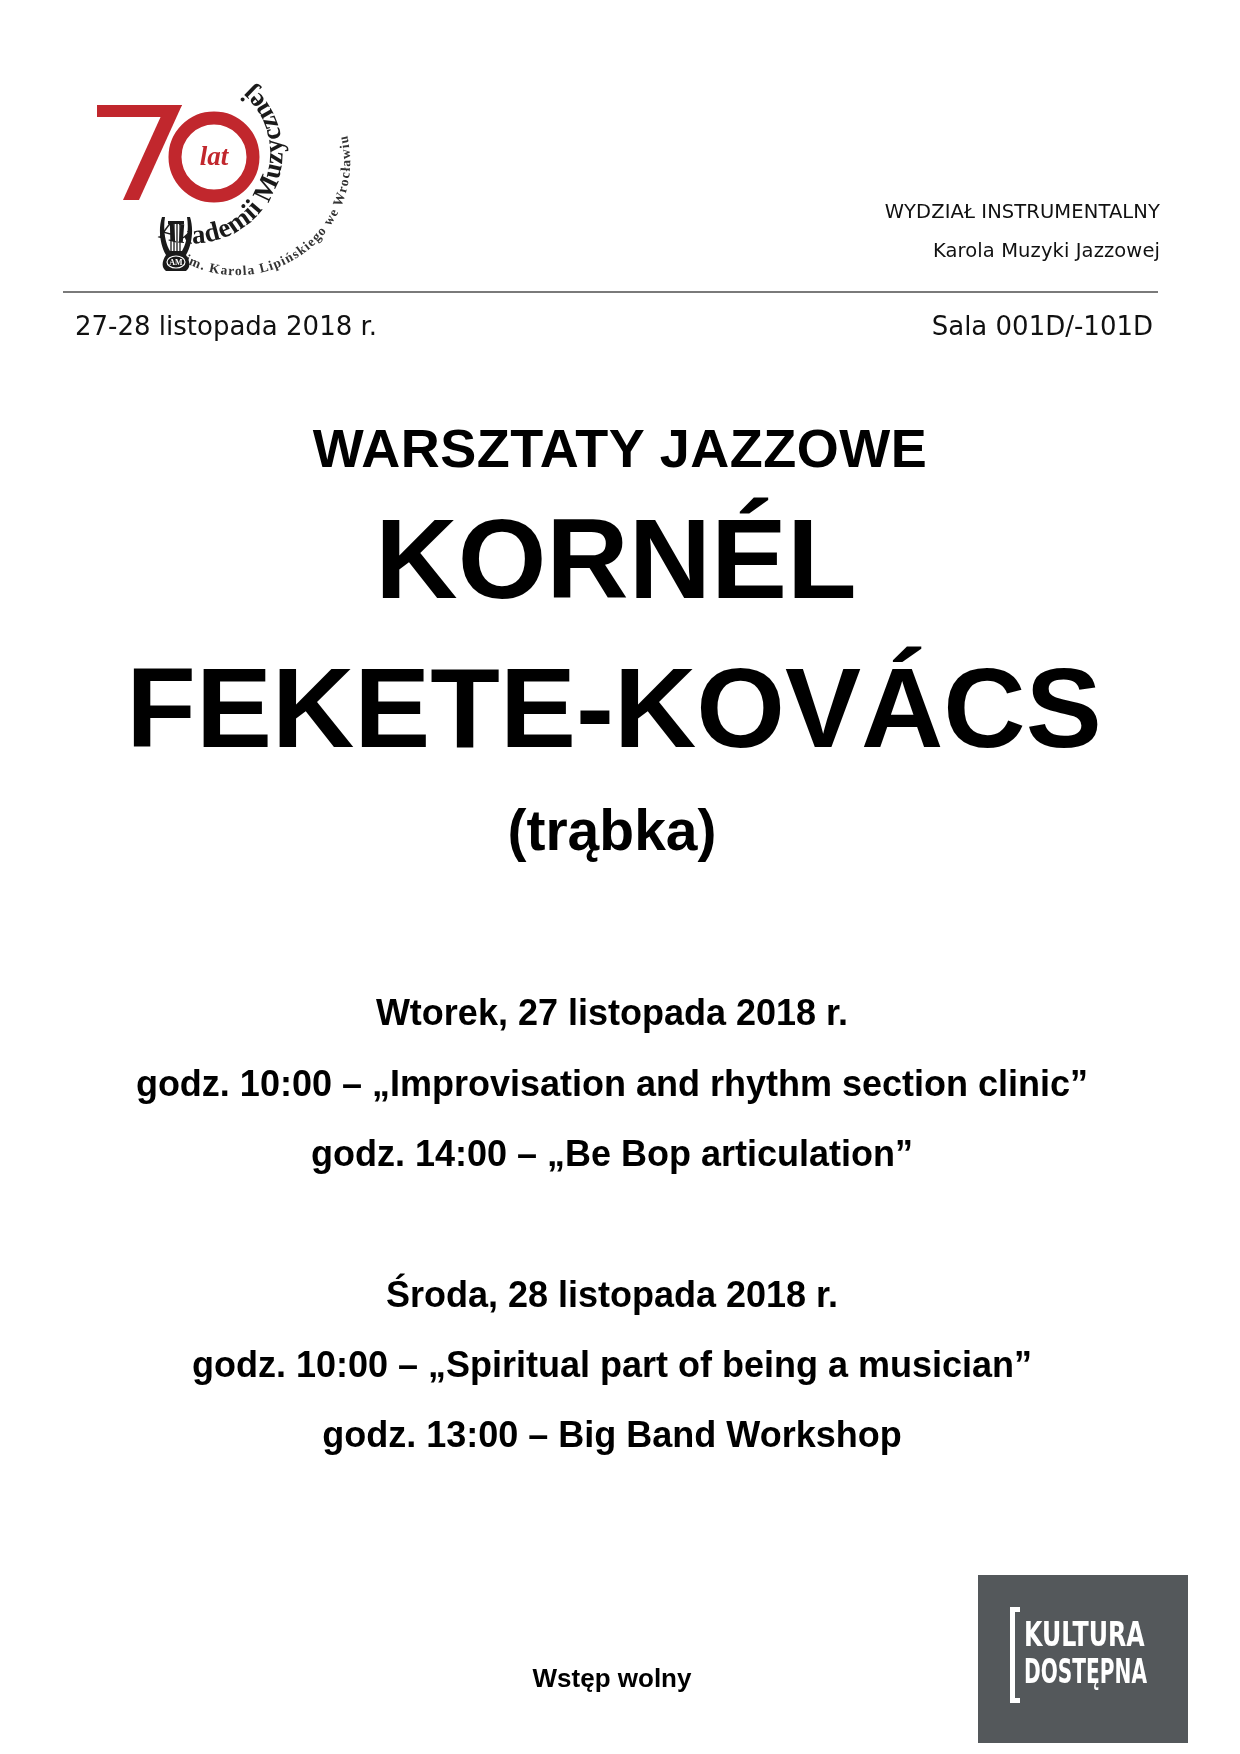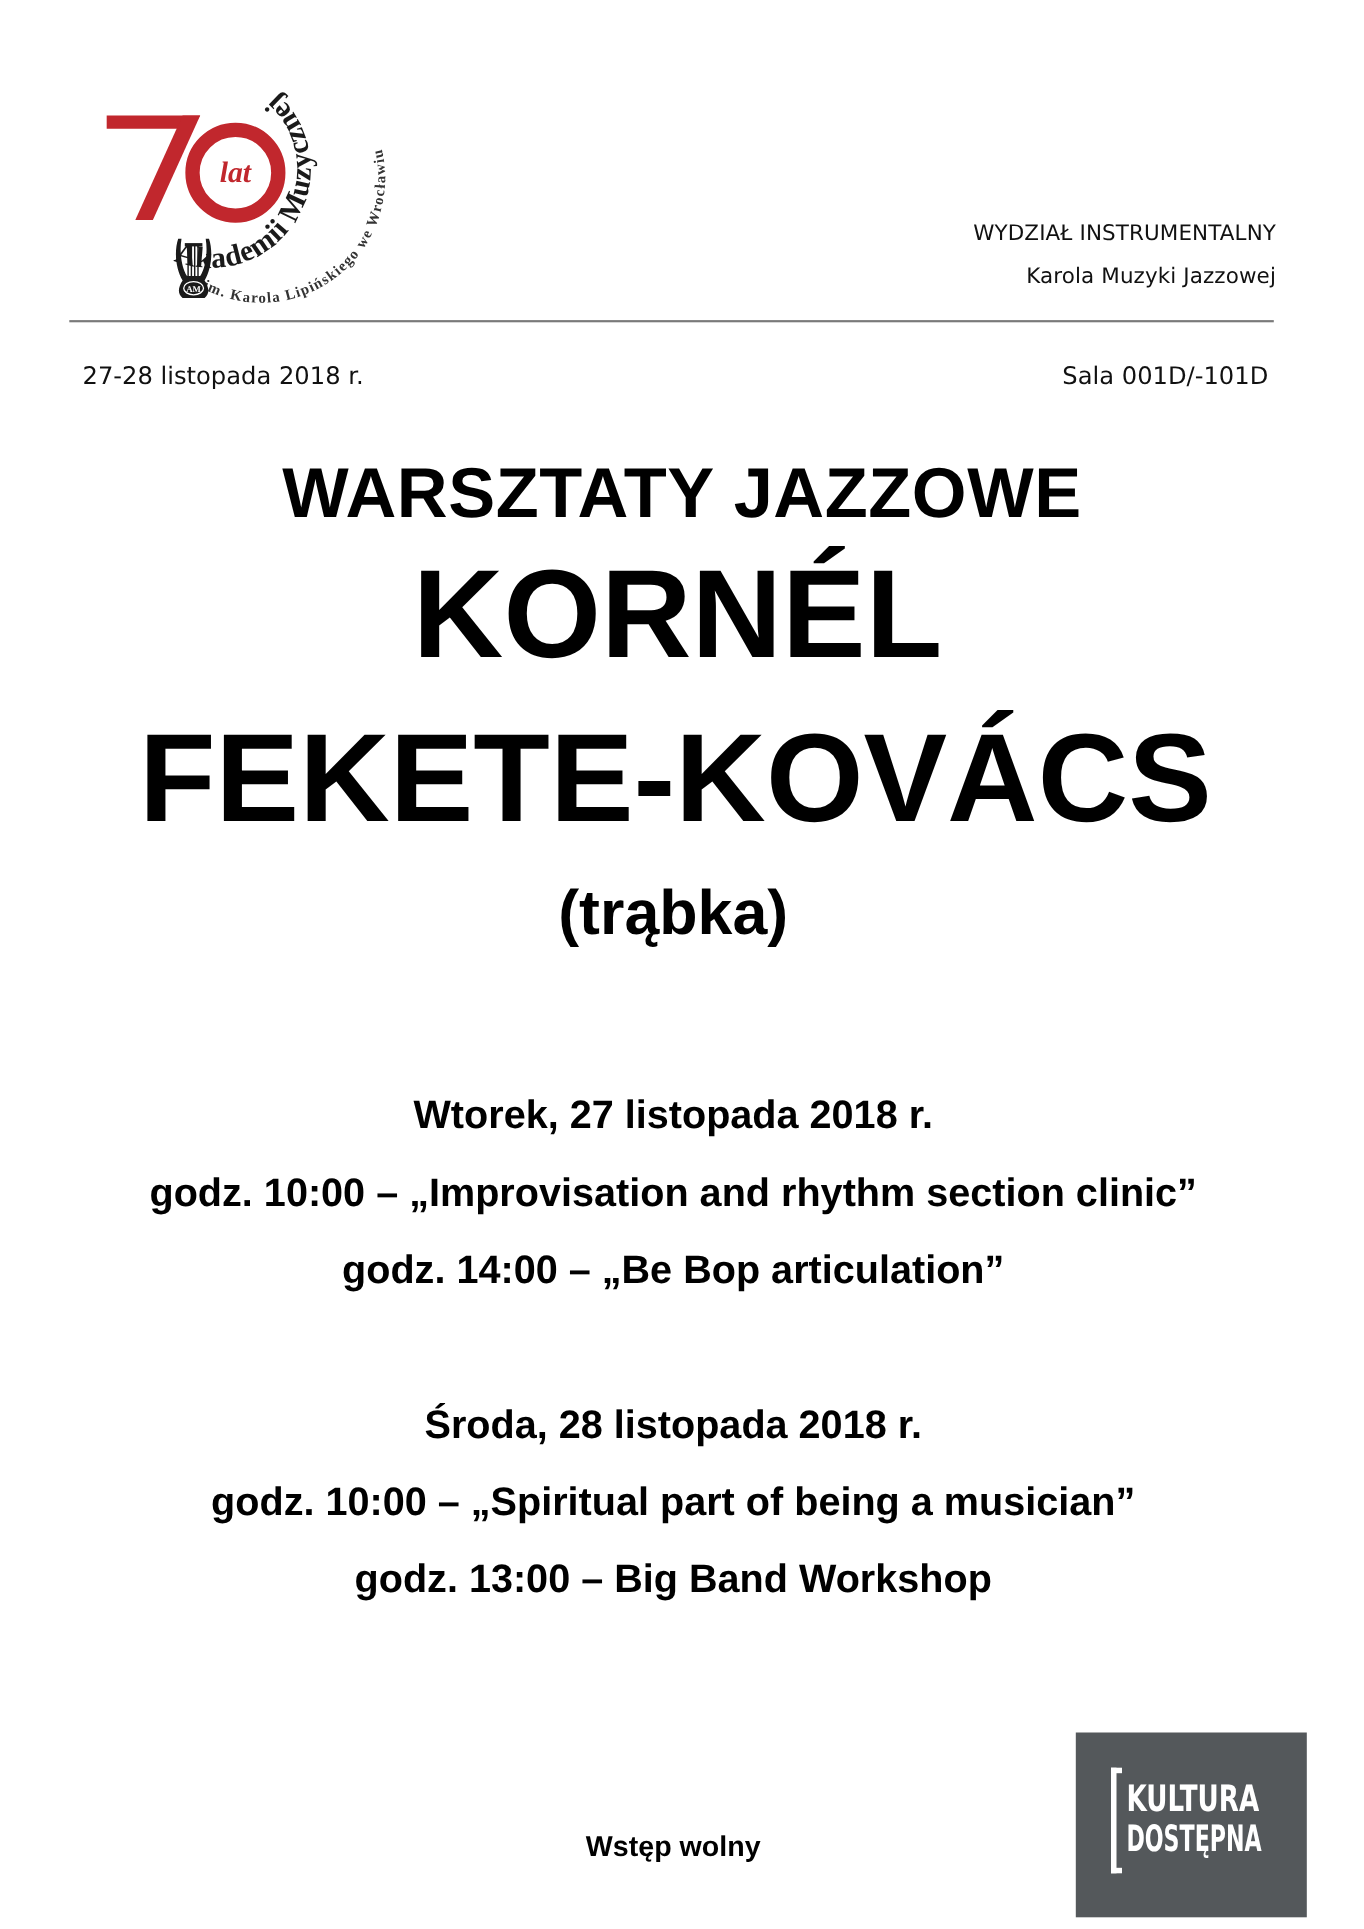--- a/index.html
+++ b/index.html
@@ -2,25 +2,25 @@
 <html><head>
 <meta charset="utf-8">
 <style>
   html, body { margin: 0; padding: 0; background: #ffffff; }
   body { width: 1240px; height: 1754px; position: relative; overflow: hidden; font-family: "Liberation Sans", sans-serif; color: #000; }
   .logo { position: absolute; left: 6px; top: 0; width: 380px; height: 300px; font-weight: bold; }
   .dept { position: absolute; right: 80px; text-align: left; font-family: "DejaVu Sans", sans-serif; font-size: 19.5px; color: #111; white-space: nowrap; letter-spacing: 0.1px; }
   .dept.l1 { top: 200px; }
   .dept.l2 { top: 239px; }
   .rule { position: absolute; left: 63px; width: 1095px; top: 291px; height: 0; border-top: 2px solid #7a7a7a; }
-  .meta { position: absolute; top: 311px; font-family: "DejaVu Sans", sans-serif; font-size: 22px; color: #111; white-space: nowrap; margin-top: 19px; }
+  .meta { position: absolute; top: 311px; font-family: "DejaVu Sans", sans-serif; font-size: 26px; color: #111; white-space: nowrap; }
   .meta.left { left: 75px; }
   .meta.right { right: 87px; }
   .center { position: absolute; left: 0; width: 1240px; text-align: center; font-weight: bold; white-space: nowrap; font-family: "Liberation Sans", sans-serif; }
-  .t-workshop { top: 412px; font-size: 64px; line-height: 72px; letter-spacing: 0.5px; }
+  .t-workshop { top: 412px; font-size: 54px; line-height: 72px; letter-spacing: 0.5px; }
   .t-first { top: 499px; font-size: 114px; line-height: 120px; left: -4px; }
   .t-last { top: 648px; font-size: 114px; line-height: 120px; left: -6px; }
   .t-instr { top: 800px; font-size: 57px; line-height: 60px; left: -8px; }
   .sched { font-size: 36px; line-height: 44px; }
   .wstep { top: 1663px; font-size: 26px; line-height: 30px; left: -8px; }
   .kultura { position: absolute; left: 978px; top: 1575px; width: 210px; height: 168px; background: #54585b; }
   .kultura .bracket { position: absolute; left: 32px; top: 32px; width: 5px; height: 86px; border: 5px solid #ffffff; border-right: none; width: 5px; }
   .kultura .kt { position: absolute; left: 46px; color: #fff; font-family: "DejaVu Sans", sans-serif; font-weight: bold; letter-spacing: 0px; white-space: nowrap; transform-origin: left top; }
   .kultura .k1 { top: 40px; font-size: 33px; transform: scaleX(0.72); }
   .kultura .k2 { top: 77px; font-size: 33px; transform: scaleX(0.61); }

